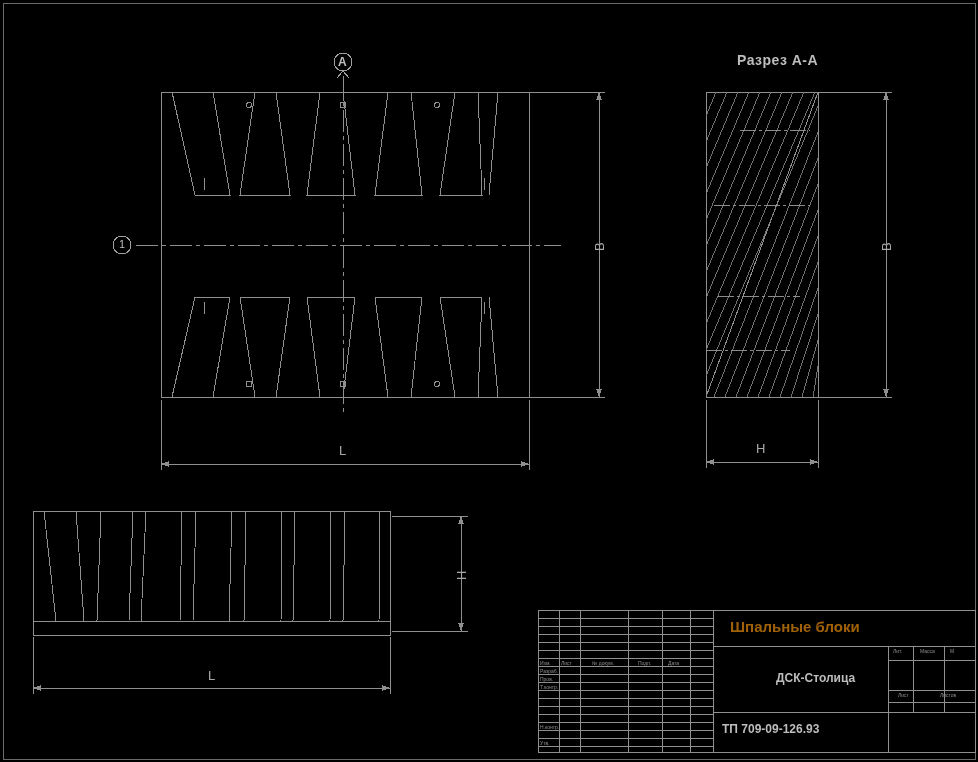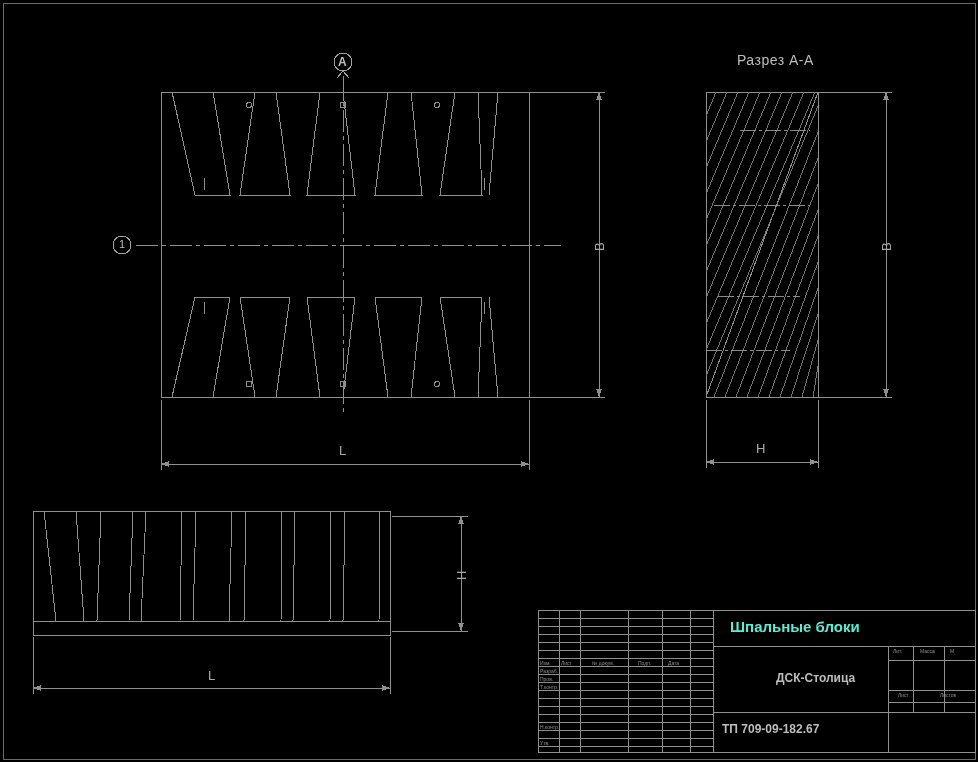--- a/index.html
+++ b/index.html
@@ -38,28 +38,28 @@
     font-size: 13px;
     letter-spacing: 0.5px;
   }
   .lbl-vert {
     font-size: 13px;
     transform: rotate(-90deg);
     transform-origin: left top;
   }
   .title-section {
     font-size: 14px;
-    font-weight: normal;
+    font-weight: bold;
     color: #bdbdbd;
     letter-spacing: 0.5px;
   }
   .tb-title {
     font-size: 15px;
     font-weight: bold;
-    color: #5eead4;
+    color: #a16207;
   }
   .tb-sub {
     font-size: 12px;
     font-weight: bold;
     color: #bdbdbd;
   }
   .tb-code {
     font-size: 12px;
     font-weight: bold;
     color: #bdbdbd;
@@ -287,21 +287,21 @@
 
   <div class="lbl title-section" style="left:737px; top:52px;">Разрез А-А</div>
   <div class="lbl lbl-vert lbl-dim" style="left:879px; top:251px;">B</div>
   <div class="lbl lbl-dim" style="left:756px; top:441px;">H</div>
 
   <div class="lbl lbl-vert lbl-dim" style="left:454px; top:580px;">H</div>
   <div class="lbl lbl-dim" style="left:208px; top:668px;">L</div>
 
   <div class="lbl tb-title" style="left:730px; top:618px;">Шпальные блоки</div>
   <div class="lbl tb-sub" style="left:730px; top:671px;margin-left:46px;">ДСК-Столица</div>
-  <div class="lbl tb-code" style="left:722px; top:722px;">ТП 709-09-182.67</div>
+  <div class="lbl tb-code" style="left:722px; top:722px;">ТП 709-09-126.93</div>
 
   <div class="lbl tb-tiny" style="left:540px; top:660px;">Изм.</div>
   <div class="lbl tb-tiny" style="left:561px; top:660px;">Лист</div>
   <div class="lbl tb-tiny" style="left:592px; top:660px;">№ докум.</div>
   <div class="lbl tb-tiny" style="left:638px; top:660px;">Подп.</div>
   <div class="lbl tb-tiny" style="left:668px; top:660px;">Дата</div>
 
   <div class="lbl tb-tiny" style="left:540px; top:668px;">Разраб.</div>
   <div class="lbl tb-tiny" style="left:540px; top:676px;">Пров.</div>
   <div class="lbl tb-tiny" style="left:540px; top:684px;">Т.контр.</div>

